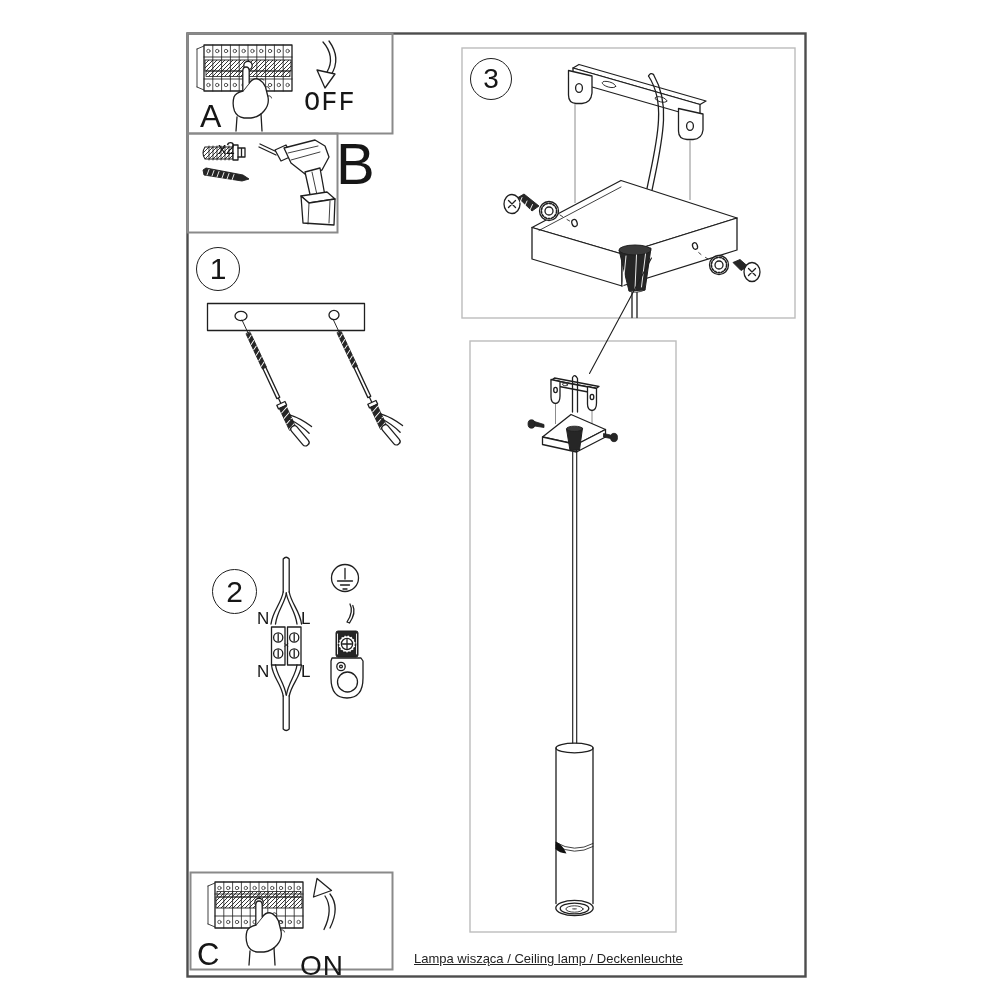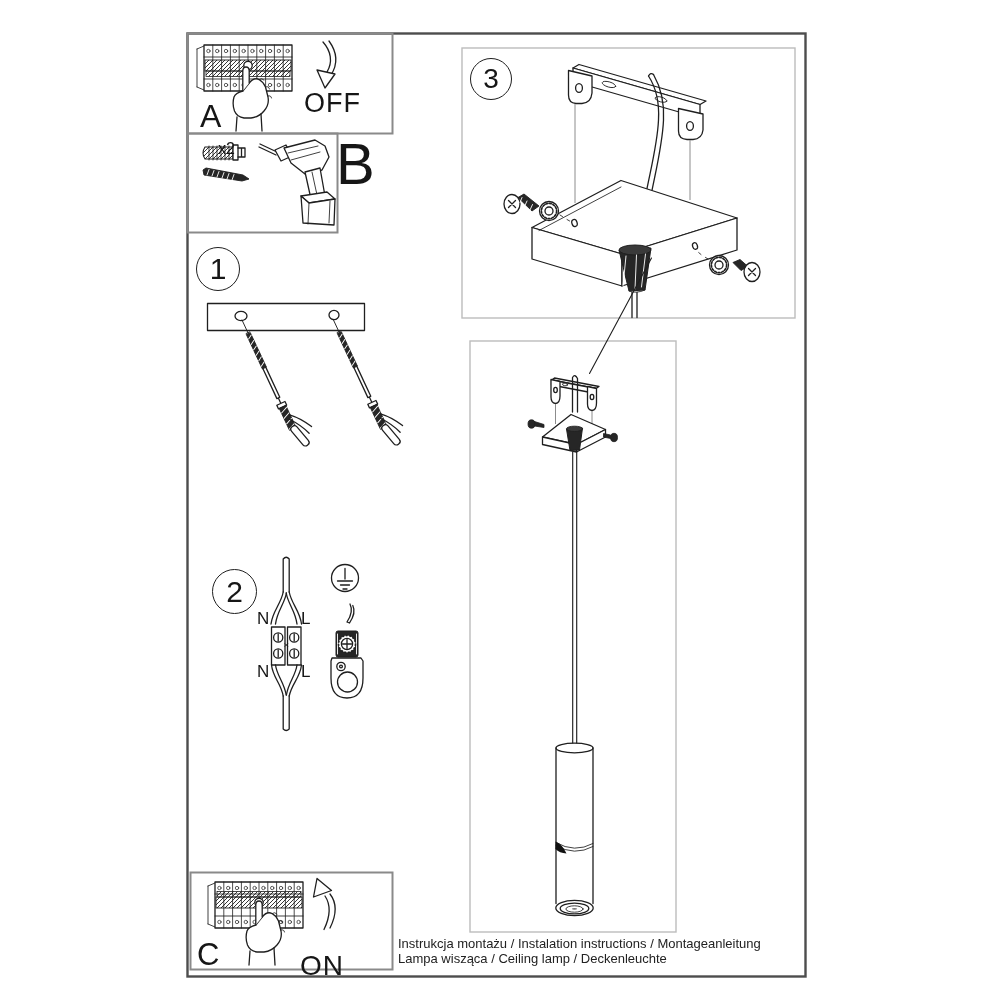--- a/index.html
+++ b/index.html
@@ -278,21 +278,21 @@
     <path class="ln" d="M330,928 C336.5,915 337,903 330,894"></path>
     <path class="ln" d="M324,929.5 C330.5,916 331,905 325,896"></path>
     <path class="ln w" d="M313.5,897 L317,878.5 L331.5,890.5 Z"></path>
   </g>
   <g transform="translate(259,901)">
     <use href="#hand"></use>
   </g>
 </svg>
 
 <div class="t" style="left:200px;top:98px;font-size:32px;">A</div>
-<div class="t" style="left:304px;top:88px;font-size:27px;letter-spacing:1px;">OFF</div>
+<div class="t" style="left:304px;top:88px;font-size:27px;letter-spacing:1px;font-family:Liberation Mono, monospace;">OFF</div>
 <div class="t" style="left:336px;top:130px;font-size:58px;">B</div>
 <div class="t" style="left:218px;top:140px;font-size:16px;">x2</div>
 
 <div class="badge" style="left:196px;top:247px;width:42px;height:42px;">
   <span style="font-size:30px;">1</span>
 </div>
 <div class="badge" style="left:212px;top:569px;width:43px;height:43px;">
   <span style="font-size:30px;">2</span>
 </div>
 <div class="badge" style="left:470px;top:58px;width:40px;height:40px;">
@@ -300,16 +300,15 @@
 </div>
 
 <div class="t" style="left:257px;top:609px;font-size:17px;">N</div>
 <div class="t" style="left:301px;top:609px;font-size:17px;">L</div>
 <div class="t" style="left:257px;top:662px;font-size:17px;">N</div>
 <div class="t" style="left:301px;top:662px;font-size:17px;">L</div>
 
 <div class="t" style="left:197px;top:937px;font-size:31px;">C</div>
 <div class="t" style="left:300px;top:950px;font-size:28px;letter-spacing:1px;">ON</div>
 
-<div class="footer-line" style="left:398px;top:936px;">Instrukcja montażu / Instalation instructions / Montageanleitung</div>
-<div class="footer-line" style="left:398px;top:951px;">Lampa wisząca / Ceiling lamp / Deckenleuchte</div>
+<div class="footer-line" style="left:414px;top:951px;text-decoration:underline;">Lampa wisząca / Ceiling lamp / Deckenleuchte</div>
 
 </div>
 
 </body></html>

